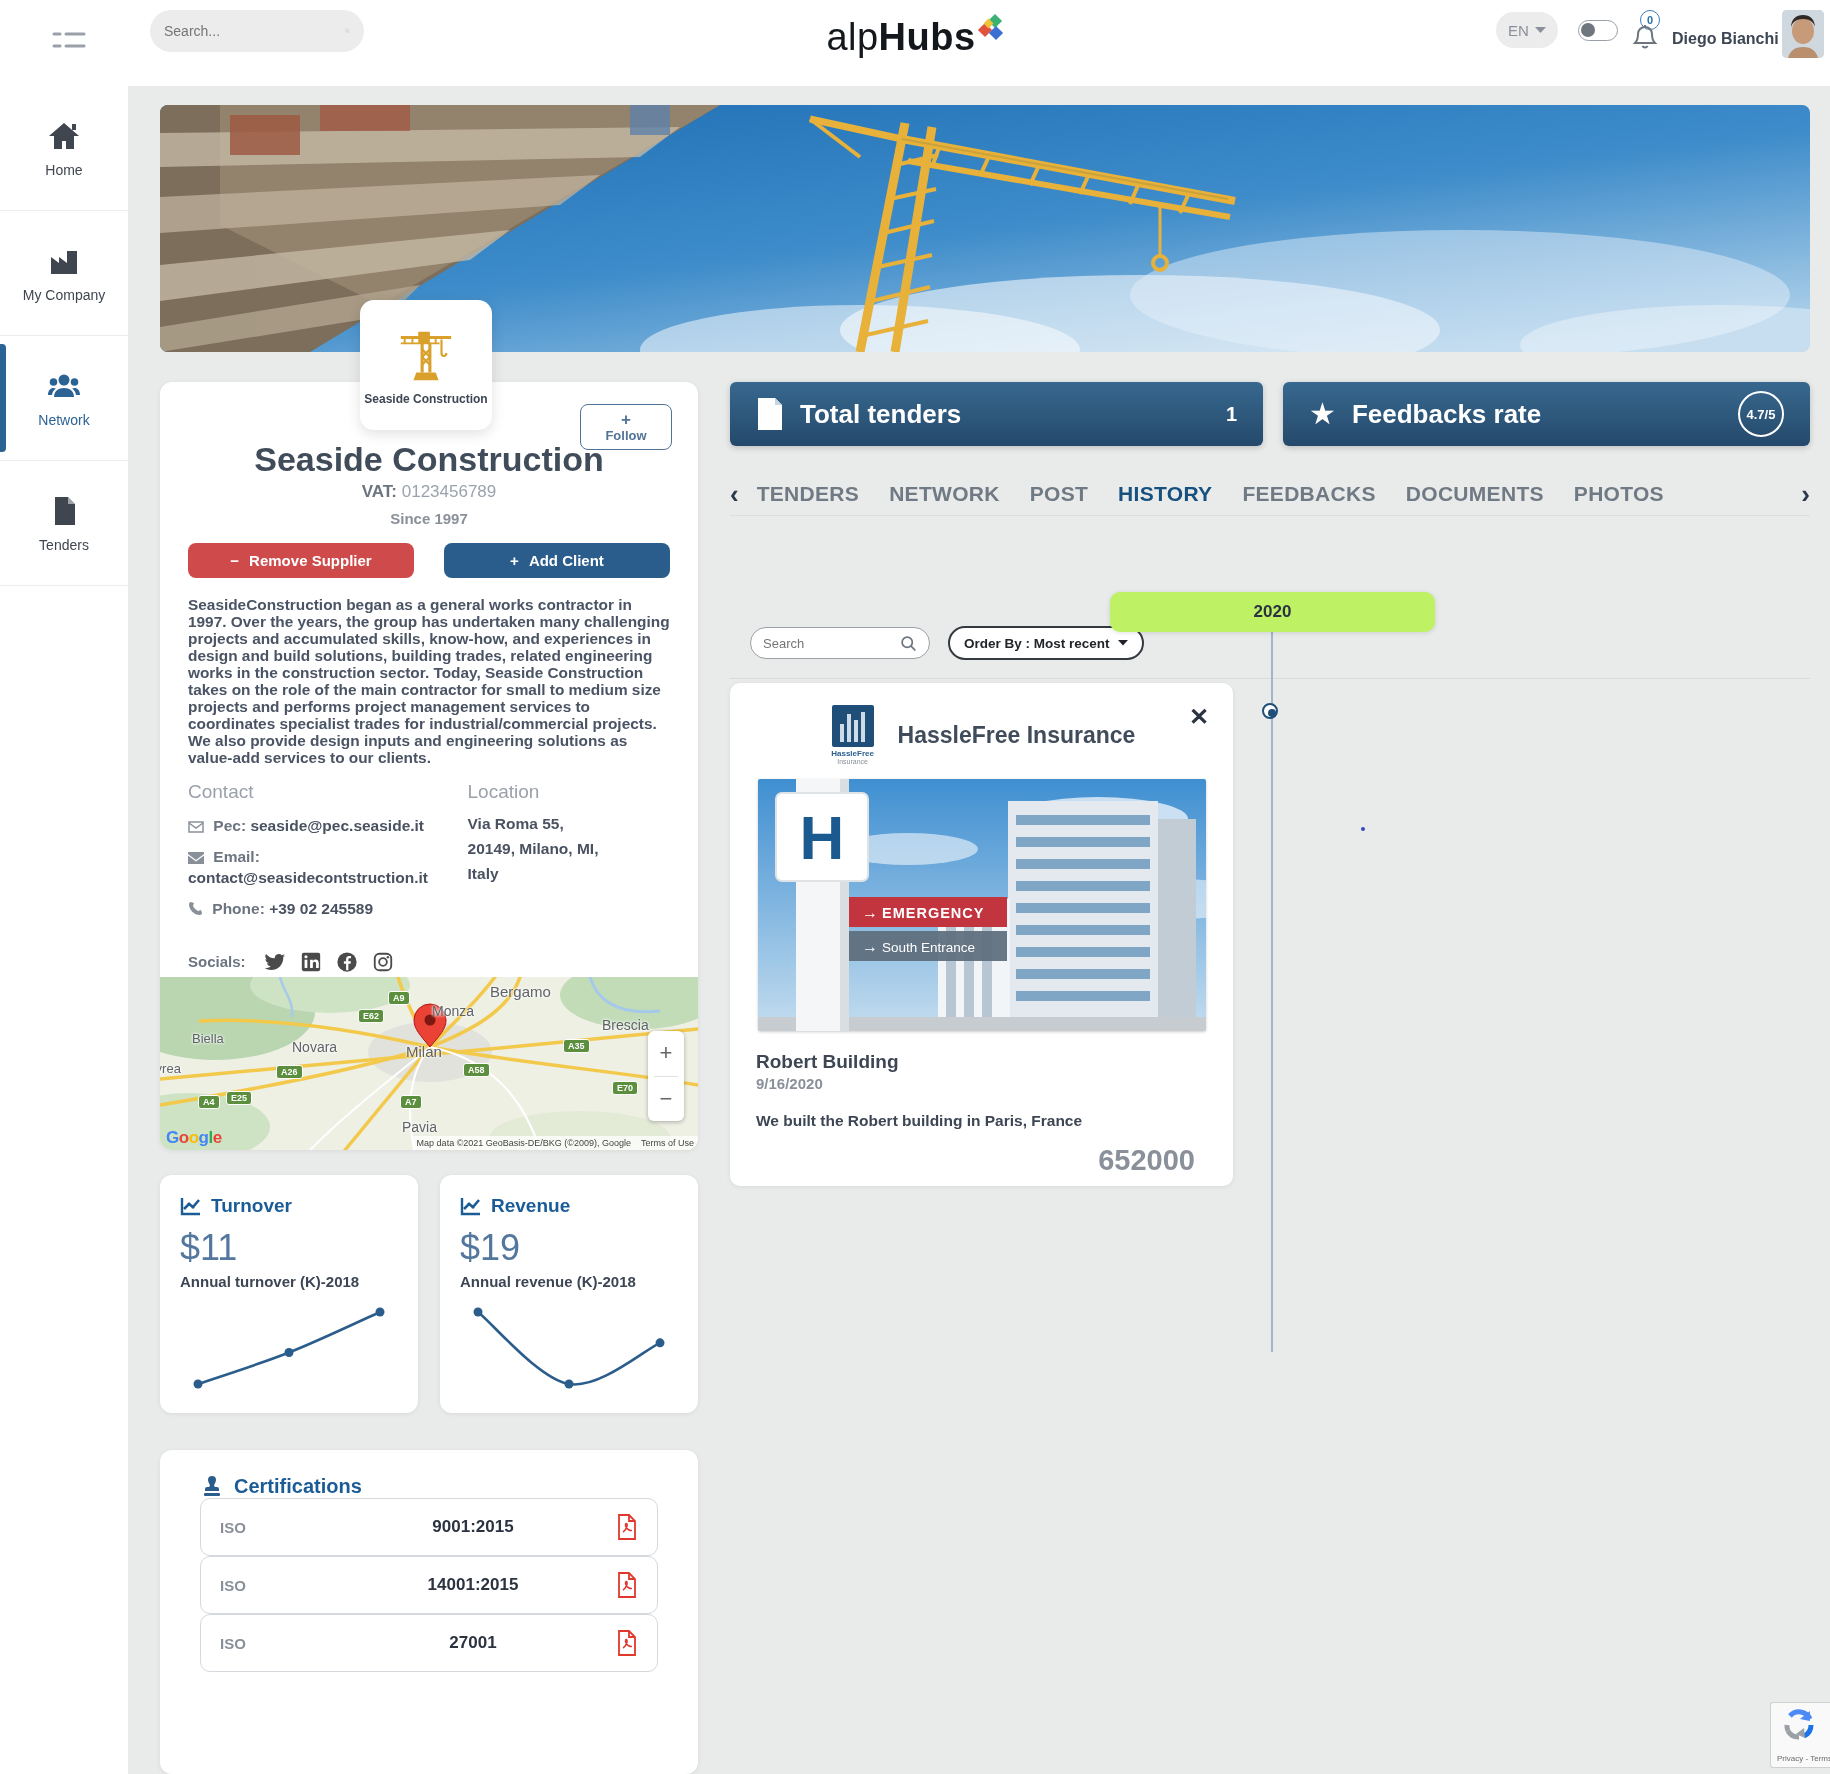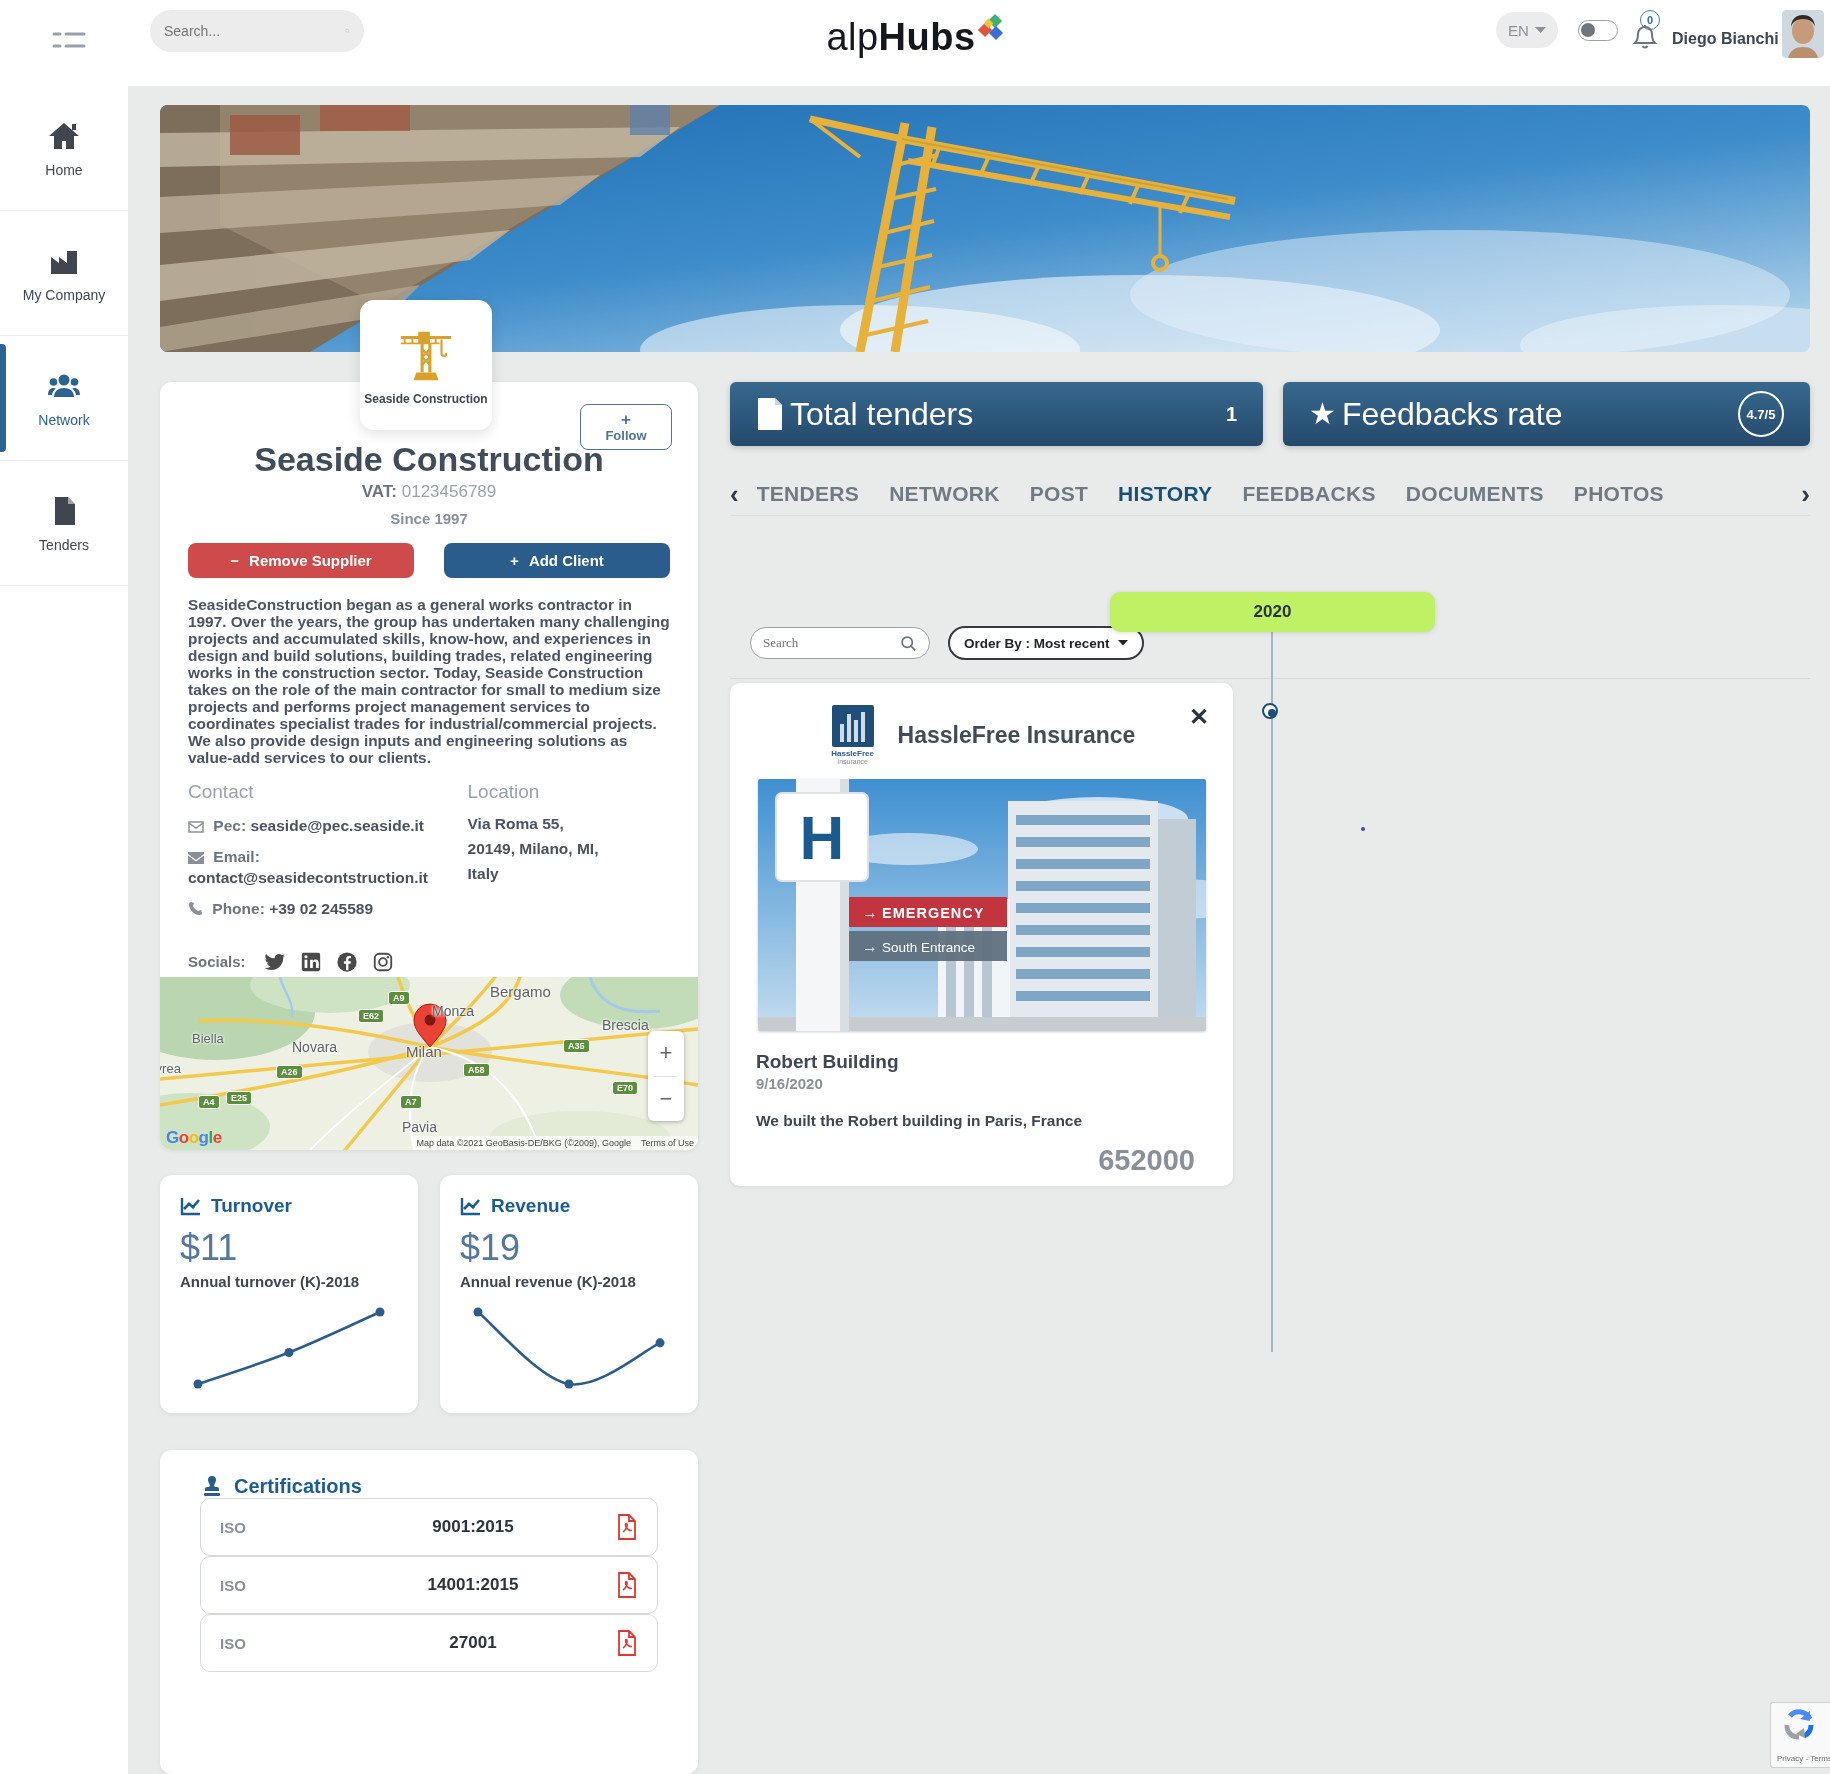--- a/index.html
+++ b/index.html
@@ -83,36 +83,36 @@
   
   .cert-card{position:absolute;left:160px;top:1450px;width:538px;height:324px;padding:24px 40px;text-align:left}
   .cert-h{display:flex;align-items:center;gap:10px;font-size:20px;font-weight:700;color:#1b5c97}
   .cert-row{height:58px;border:1px solid #d5d8dc;border-radius:10px;display:flex;align-items:center;padding:0 19px}
   .cert-type{width:110px;font-size:15px;font-weight:700;color:#8a909a}
   .cert-code{flex:1;text-align:center;font-size:17px;font-weight:700;color:#2b3240}
   .pdf-icon{width:22px;height:26px;cursor:pointer}
 
   
   .stat-card{position:absolute;top:382px;height:64px;border-radius:6px;background:linear-gradient(180deg,#38688f,#24496b);color:#fff;display:flex;align-items:center;padding:0 26px;box-shadow:0 2px 6px rgba(0,0,0,.18)}
-  .stat-card .s-label{font-size:32px;font-weight:400;margin-left:6px}
+  .stat-card .s-label{font-size:26px;font-weight:700;margin-left:16px}
   .stat-card .s-spacer{flex:1}
   .stat-card .s-value{font-size:20px;font-weight:700}
   .fb-circle{width:46px;height:46px;border:2px solid #fff;border-radius:50%;display:flex;align-items:center;justify-content:center;font-size:13px;font-weight:700}
   .star{font-size:30px;line-height:1}
 
   .tabs-row{position:absolute;left:730px;top:472px;width:1080px;height:44px;display:flex;align-items:center;border-bottom:1px solid #dcdfe2}
   .tab-chevron{font-size:26px;font-weight:700;color:#2b3a4a;cursor:pointer;line-height:1}
   .tab-chevron.right{position:absolute;right:0}
   .tabs{display:flex;gap:30px;margin-left:18px}
   .tab{font-size:21px;font-weight:600;color:#707a84;letter-spacing:.3px;cursor:pointer;white-space:nowrap}
   .tab.active{color:#17507e;font-weight:700}
 
   .filter-row{position:absolute;left:750px;top:626px;display:flex;gap:18px;align-items:center}
   .h-search{width:180px;height:32px;border:1px solid #9aa0a8;border-radius:16px;display:flex;align-items:center;padding:0 12px;background:#fff}
-  .h-search input{flex:1;border:0;outline:none;background:transparent;font-size:13px;color:#0369a1;font-family:Liberation Serif, serif;min-width:0}
+  .h-search input{flex:1;border:0;outline:none;background:transparent;font-size:13px;color:#0369a1;font-family:Liberation Sans, sans-serif;min-width:0}
   .order-pill{height:34px;border:2px solid #343a40;border-radius:17px;display:flex;align-items:center;gap:8px;padding:0 14px;font-size:13.5px;font-weight:600;color:#212529;background:#fff;cursor:pointer;white-space:nowrap}
   .divider2{position:absolute;left:730px;top:678px;width:1080px;border-top:1px solid #d8dbde}
 
   .timeline-line{position:absolute;left:1271px;top:628px;width:2px;height:724px;background:#9fb6cc}
   .year-pill{position:absolute;left:1110px;top:592px;width:325px;height:40px;background:#bef264;border-radius:10px;box-shadow:0 1px 5px rgba(0,0,0,.12);display:flex;align-items:center;justify-content:center;font-size:17px;font-weight:600;color:#2b3240;cursor:pointer;z-index:5}
   .tl-marker{position:absolute;left:1262px;top:703px;width:16px;height:16px;border:2.5px solid #1f4e79;border-radius:50%;background:#fff;z-index:4}
   .tl-marker i{position:absolute;left:4px;top:4px;width:8px;height:8px;border-radius:50%;background:#1f4e79}
   .stray-dot{position:absolute;left:1361px;top:827px;width:4px;height:4px;border-radius:50%;background:#3946c6}
 
   

